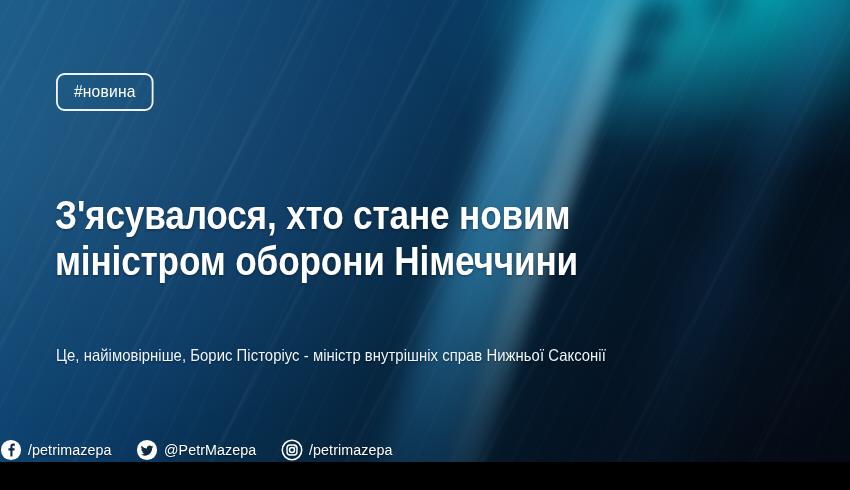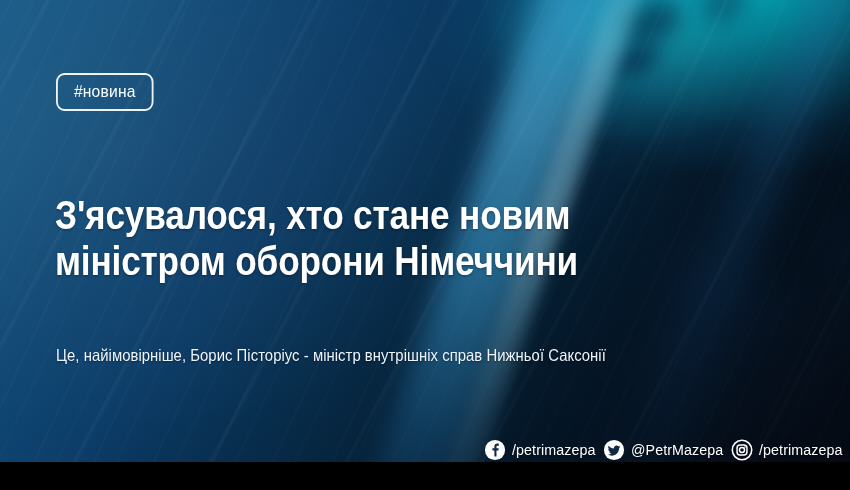--- a/index.html
+++ b/index.html
@@ -240,22 +240,22 @@
   }
 
   .social-bar {
     position: absolute;
     left: 0;
     right: 0;
     top: 435px;
     height: 30px;
     display: flex;
     align-items: center;
-    justify-content: flex-end;
-    margin-left: 19px;
+    justify-content: flex-start;
+    gap: 17px;
   }
   .social-item {
     display: flex;
     align-items: center;
     gap: 6px;
   }
   .social-icon {
     width: 22px;
     height: 22px;
     flex: 0 0 22px;

